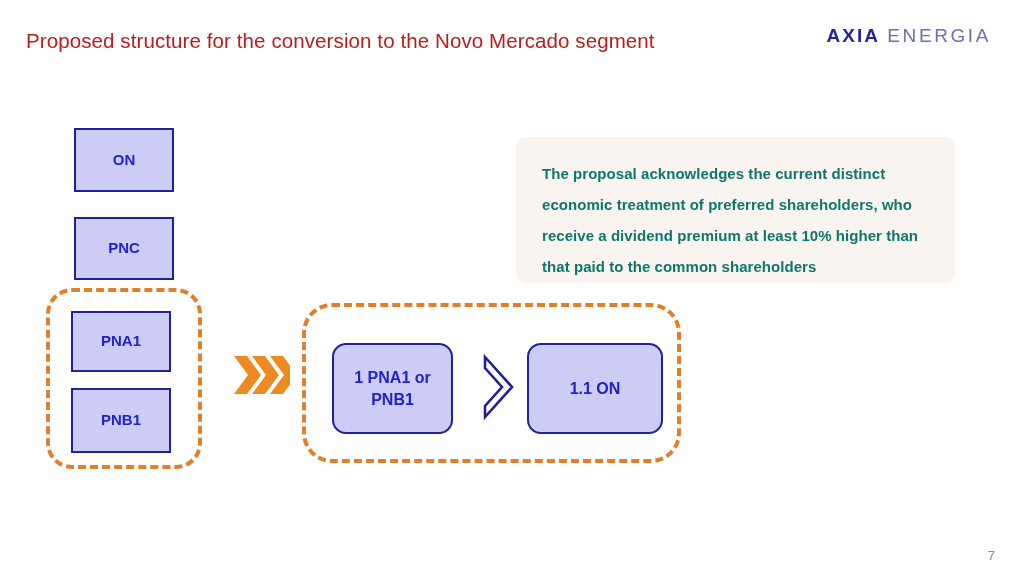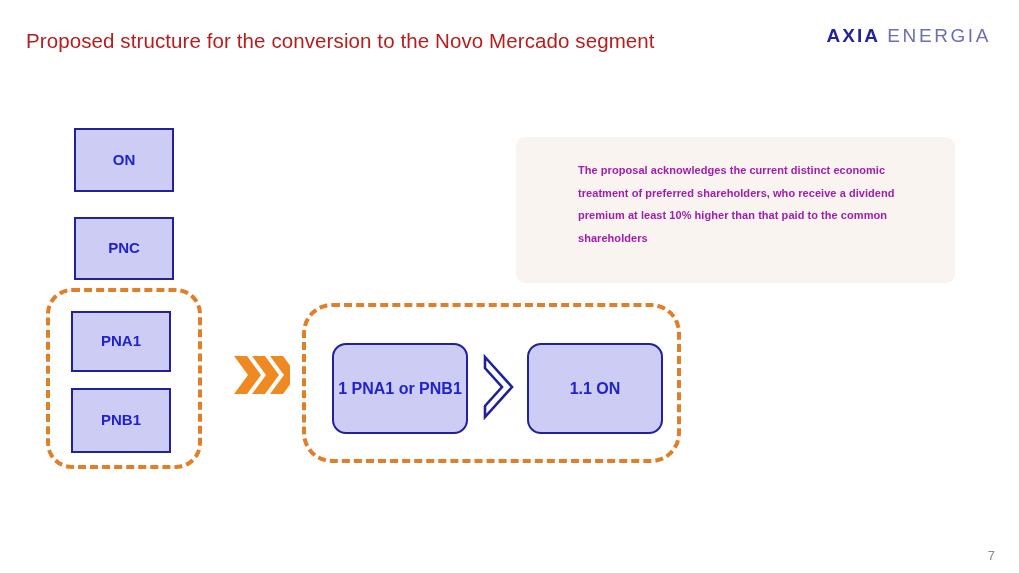--- a/index.html
+++ b/index.html
@@ -88,21 +88,21 @@
   
   .chevrons {
     position: absolute;
     left: 232px;
     top: 353px;
     width: 58px;
     height: 44px;
   }
 
   
-  #box-convert-from { left: 332px; top: 343px; width: 136px; height: 91px; }
+  #box-convert-from { left: 332px; top: 343px; width: 121px; height: 91px; }
   #box-convert-to   { left: 527px; top: 343px; width: 136px; height: 91px; }
 
   
   .chevron-outline {
     position: absolute;
     left: 481px;
     top: 354px;
     width: 35px;
     height: 66px;
   }
@@ -113,26 +113,25 @@
     left: 516px;
     top: 137px;
     width: 439px;
     height: 146px;
     background: #faf4f0;
     border-radius: 9px;
     box-sizing: border-box;
     padding: 22px 26px 0 26px;
   }
   .note-text {
-    color: #a21caf;
-    font-size: 11px;
+    color: #0f766e;
+    font-size: 15px;
     font-weight: 600;
     line-height: 2.06;
     letter-spacing: 0.05px;
-    margin-left: 36px;
   }
 
   
   .page-number {
     position: absolute;
     right: 24px;
     bottom: 10px;
     color: #8a8a8a;
     font-size: 13px;
     font-weight: 400;

